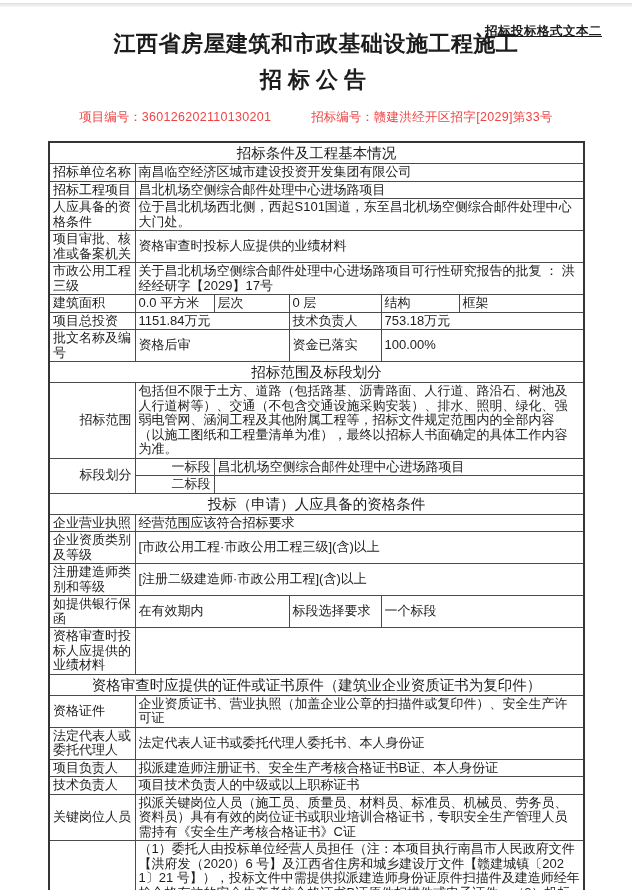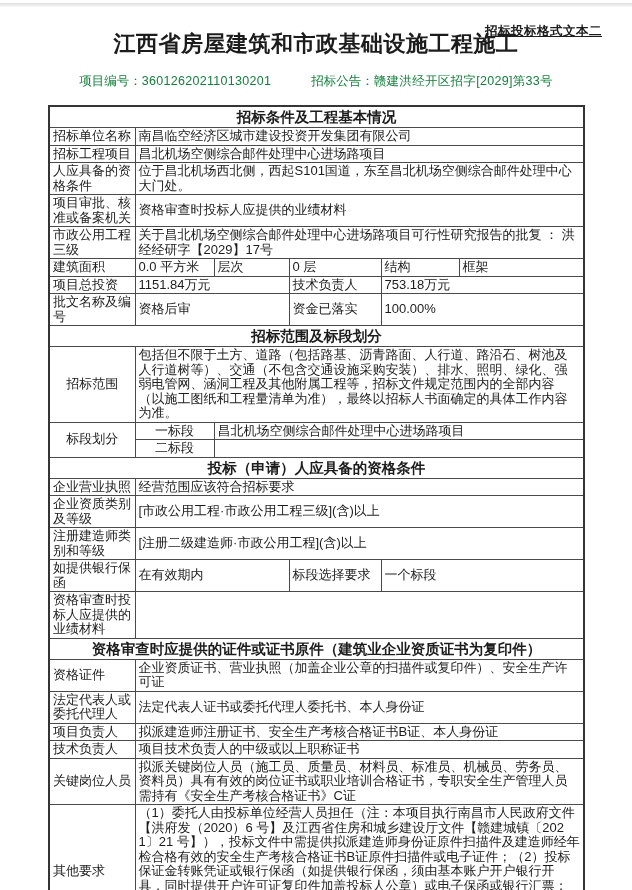--- a/index.html
+++ b/index.html
@@ -5,44 +5,45 @@
   html,body{margin:0;padding:0;background:#ffffff;}
   .page{
     position:relative;width:632px;height:890px;background:#ffffff;overflow:hidden;
     font-family:"Liberation Sans","DejaVu Sans",sans-serif;color:#1c1c1c;
   }
   .scan-edge{position:absolute;top:3px;left:0;width:100%;height:4px;
     background:linear-gradient(#d7d7d7,#f6f6f6);opacity:.8;}
   .corner-note{position:absolute;top:23px;right:30px;font-size:12.5px;font-weight:bold;letter-spacing:.5px;text-decoration:underline;}
   .title1{margin:0;padding-top:30px;text-align:center;font-size:22px;line-height:27px;font-weight:bold;letter-spacing:.5px;}
   .title2{margin:0;padding-top:9px;text-align:center;font-size:22px;line-height:27px;font-weight:bold;letter-spacing:6px;}
-  .meta{display:flex;justify-content:center;gap:40px;margin-top:16px;font-size:12.5px;color:#15803d;}
+  .meta{display:flex;justify-content:center;gap:40px;margin-top:16px;font-size:12.5px;color:#ef4444;}
   .meta b{font-weight:normal;}
   .meta .num{letter-spacing:.3px;}
   table.doc{
     margin:15px 0 0 48px;width:535px;border-collapse:collapse;table-layout:fixed;
     font-size:13px;line-height:14.5px;border:2px solid #353535;
   }
   table.doc td{border:1px solid #4a4a4a;padding:1px 3px;vertical-align:middle;word-break:break-all;overflow:hidden;}
-  tr.sec td{text-align:center;font-weight:bold;font-size:14.5px;line-height:16px;padding:2px 0;}
-  td.ctr{text-align:center;}
+  tr.sec td{text-align:center;font-weight:normal;font-size:14.5px;line-height:16px;padding:2px 0;}
+  td.ctr{text-align:right;}
 </style>
 </head>
 <body>
 
 <div class="page">
   <div class="scan-edge"></div>
 
   <div class="corner-note">招标投标格式文本二</div>
 
   <div class="title1">江西省房屋建筑和市政基础设施工程施工</div>
+  <div class="title2">招标公告</div>
 
   <div class="meta">
     <span><b>项目编号：</b><span class="num">360126202110130201</span></span>
-    <span><b>招标公告：</b><span class="num">赣建洪经开区招字[2029]第33号</span></span>
+    <span><b>招标编号：</b><span class="num">赣建洪经开区招字[2029]第33号</span></span>
   </div>
 
   <table class="doc">
     <colgroup>
       <col style="width:86px">
         <col style="width:79px">
         <col style="width:75px">
       <col style="width:92px">
         <col style="width:78px">
         <col style="width:125px">

